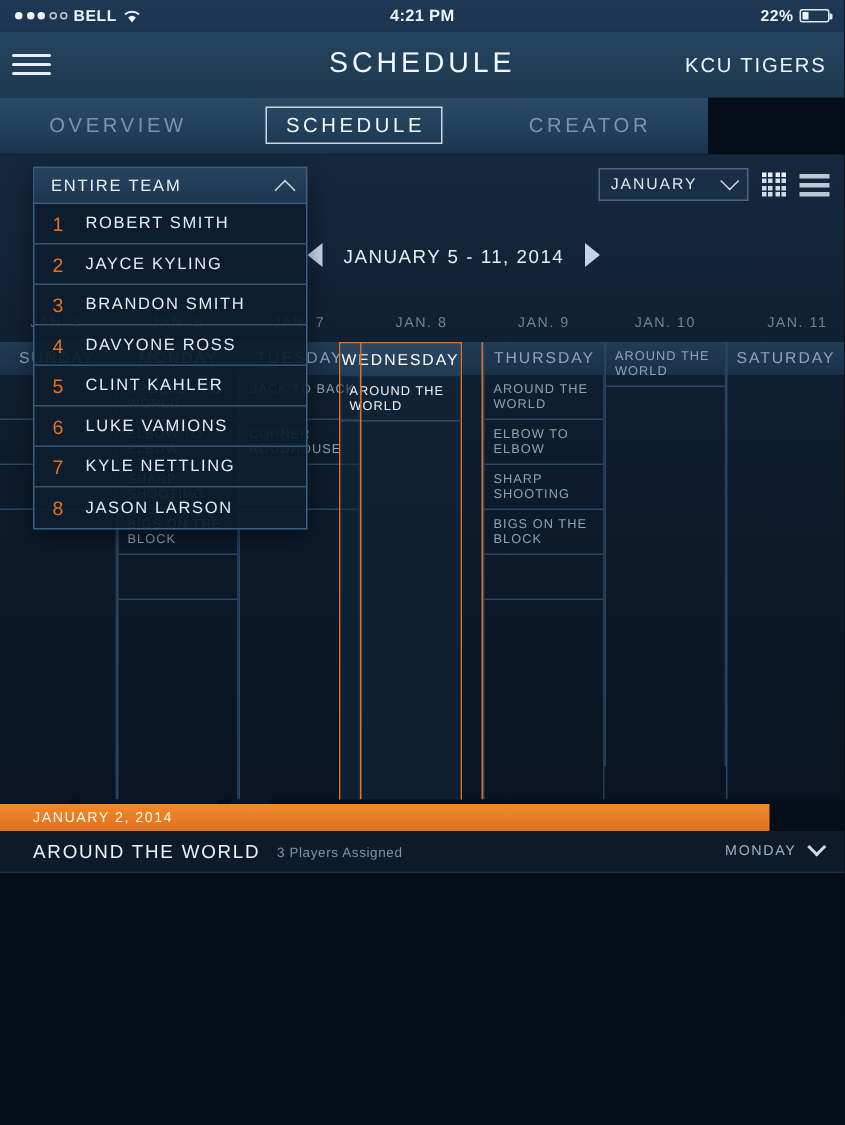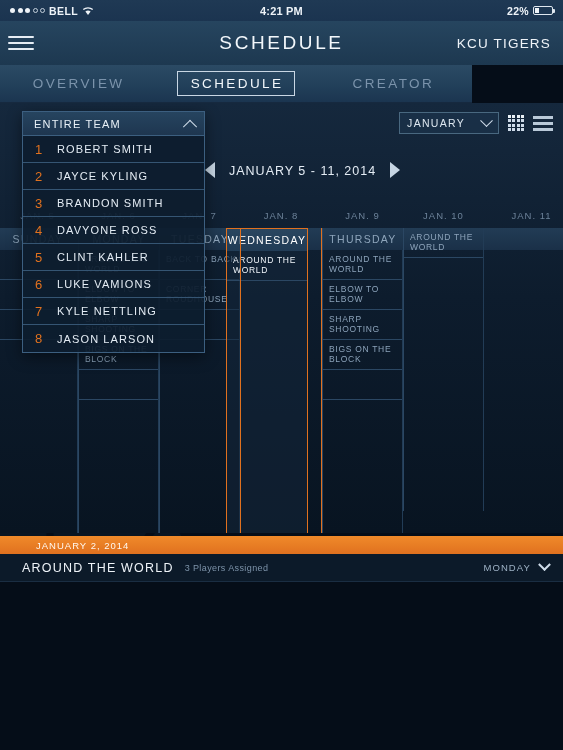--- a/index.html
+++ b/index.html
@@ -146,23 +146,23 @@
   .tp-row {
     height:27px; display:flex; align-items:center; gap:13px;
     padding-left:12px; border-bottom:1px solid #355573; cursor:pointer;
   }
   .tp-row:last-child { border-bottom:none; }
   .tp-num { color:#e0711f; font-size:13px; width:9px; }
   .tp-name { font-size:11px; letter-spacing:1.1px; color:#e4ecf4; }
 
   
   .dateband {
-    position:absolute; top:536px; left:0; width:563px; height:18px;
+    position:absolute; top:536px; left:0; width:513px; height:18px;
     background:linear-gradient(180deg,#f08a2a 0%,#e0711f 100%);
-    display:flex; align-items:center; padding-left:36px;
+    display:flex; align-items:center; padding-left:22px;
     font-size:9.5px; letter-spacing:1px; color:#fff7ee;
   }
   .detailrow {
     position:absolute; top:554px; left:0; width:563px; height:28px;
     background:#0c1a29; border-bottom:1px solid #1a2d42;
     display:flex; align-items:center; padding:0 14px 0 22px;
   }
   .d-title { font-size:12.5px; letter-spacing:1.2px; color:#eef3f8; font-weight:300; }
   .d-sub { font-size:9px; letter-spacing:.4px; color:#7d93a9; margin-left:11px; }
   .d-right { margin-left:auto; display:flex; align-items:center; gap:9px; }
@@ -326,20 +326,24 @@
         <div class="blank"></div>
       </div>
     </div>
 
     <div class="daycol" style="left:403px">
       <div class="colbody">
         <div class="evt">AROUND THE WORLD</div>
       </div>
     </div>
 
+    <div class="daycol" style="left:484px;width:79px;border-right:none">
+      <div class="dayhead">SATURDAY</div>
+      <div class="colbody" style="border-right:none"></div>
+    </div>
 
     <div class="selLine" style="left:240px"></div>
     <div class="selLine" style="left:321px"></div>
   </div>
 
   <div class="teampanel" style="top:8px">
     <div class="tp-head">
       <span>ENTIRE TEAM</span>
       <span class="chev-u"></span>
     </div>

